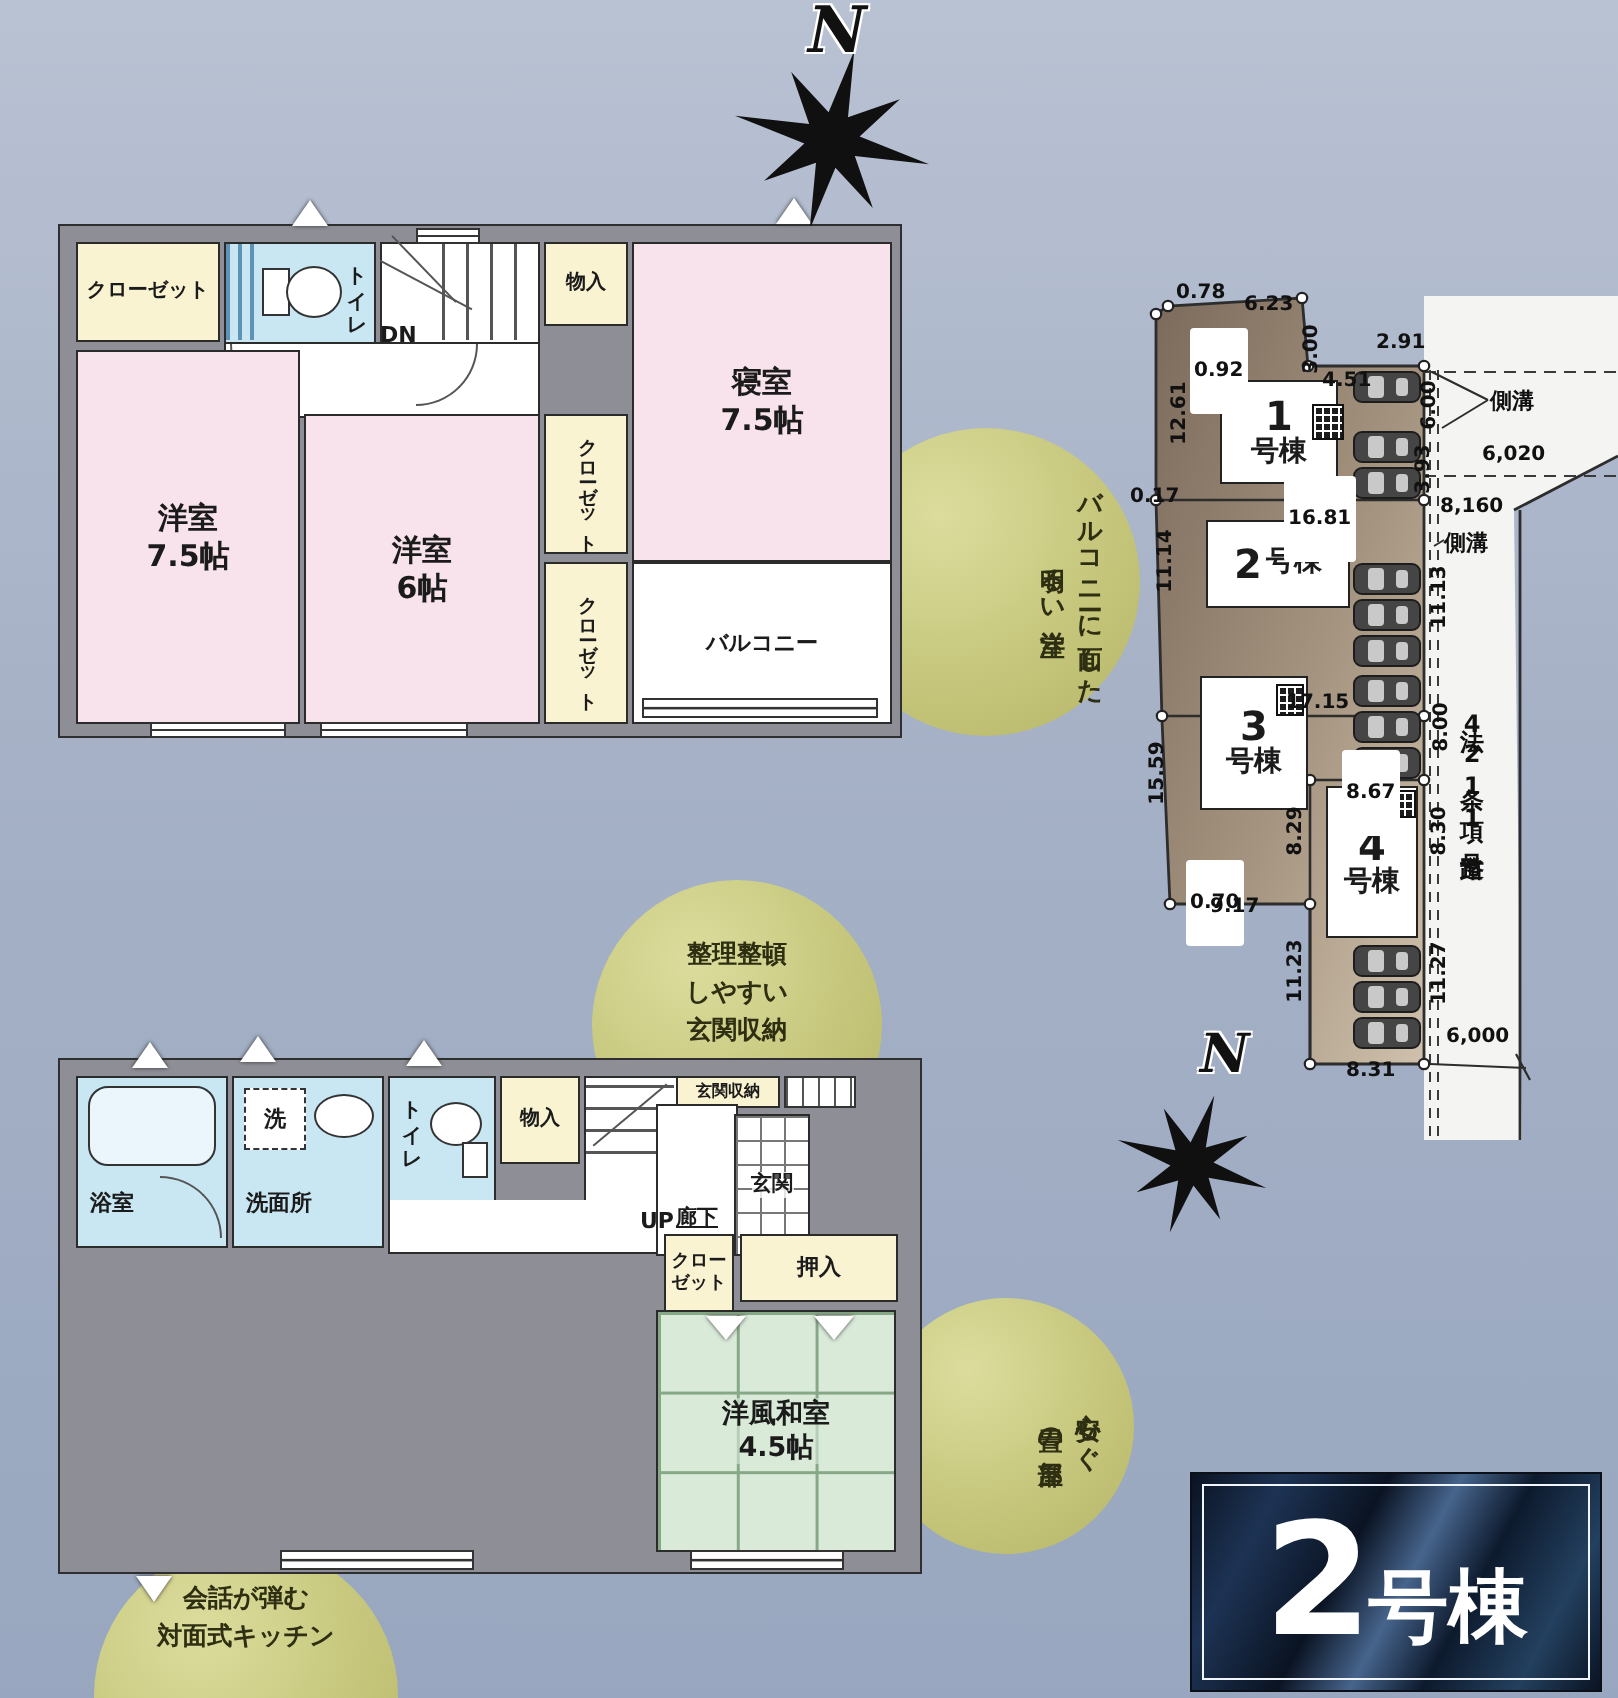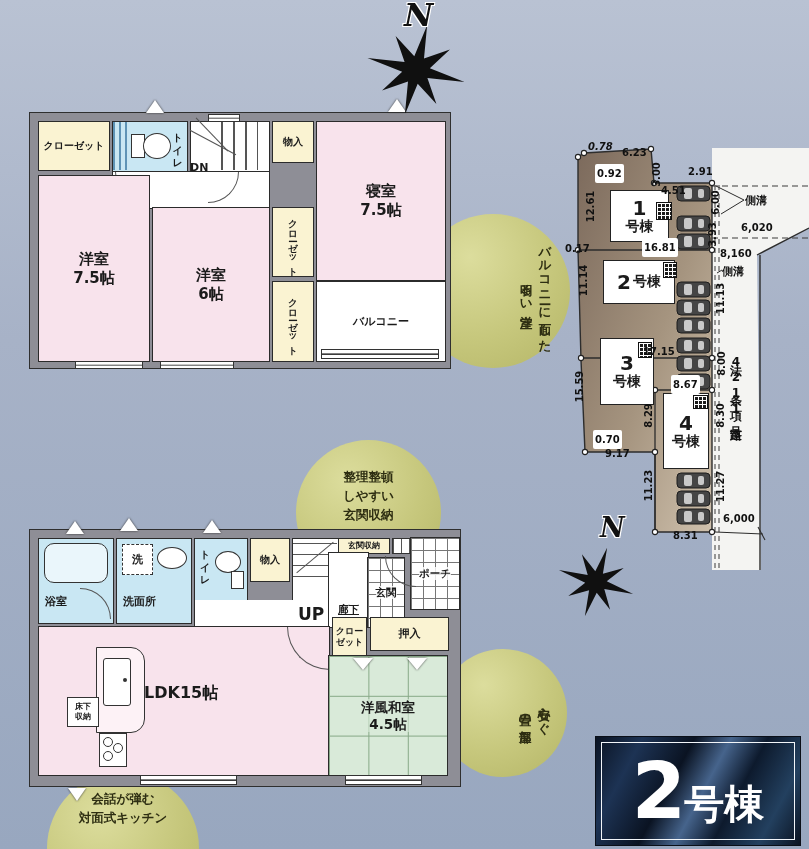--- a/index.html
+++ b/index.html
@@ -34,21 +34,21 @@
           border-top:13px solid #fff;filter:drop-shadow(0 0 1px #333);z-index:4;}
   .tri-in{position:absolute;width:0;height:0;border-left:10px solid transparent;border-right:10px solid transparent;
           border-top:12px solid #fff;filter:drop-shadow(0 0 1px #444);}
   
   .callout{position:absolute;border-radius:50%;z-index:1;display:flex;align-items:center;justify-content:center;
            background:radial-gradient(circle at 35% 28%,#dcdd9d 0%,#c6c77c 55%,#b4b566 100%);
            color:#2e2e12;text-align:center;line-height:1.5;}
   
   .site-label{position:absolute;font-size:10px;white-space:nowrap;color:#111;z-index:5;}
   .rot{transform:rotate(-90deg);transform-origin:center center;width:34px;text-align:center;}
-  .chip{background:#fff;padding:4px 2px;border-radius:2px;text-align:center;}
+  .chip{background:#fff;padding:16px 2px;border-radius:2px;text-align:center;}
   .bnum{font-size:20px;line-height:1.05;}
   .bsuf{font-size:14px;line-height:1.1;}
   .bldg{position:absolute;background:#fff;border:1.3px solid #222;display:flex;flex-direction:column;
         align-items:center;justify-content:center;z-index:4;}
   .gridicon{position:absolute;background-color:#1c1c1c;
         background-image:linear-gradient(#fff 1px,transparent 1px),linear-gradient(90deg,#fff 1px,transparent 1px);
         background-size:4px 4px;border:1px solid #111;z-index:5;}
   
   .badge{position:absolute;left:596px;top:737px;width:204px;height:108px;
          background:linear-gradient(118deg,#0a1322 0%,#1d3354 18%,#0a1322 38%,#46648c 52%,#0d1a2d 66%,#23405f 84%,#0a1322 100%);
@@ -171,60 +171,38 @@
       <div class="abs" style="left:36px;top:32px;width:11px;height:16px;background:#fff;border:1.2px solid #333;"></div>
     </div>
     <div class="room cream" style="left:220px;top:8px;width:38px;height:42px;">
       <span style="font-size:10px;">物入</span>
     </div>
     <div class="room white" style="left:262px;top:8px;width:46px;height:62px;">
       <div class="abs" style="left:0;top:0;width:44px;height:38px;background:repeating-linear-gradient(0deg,#555 0 1.5px,transparent 1.5px 11px);"></div>
       <div class="abs" style="left:-2px;top:18px;width:48px;height:0;border-top:1.5px solid #555;transform:rotate(-40deg);"></div>
     </div>
     <div class="room white" style="left:164px;top:70px;width:144px;height:26px;border-top:none;"></div>
-    <div class="abs" style="left:268px;top:74px;font-size:17px;z-index:2;">UP</div>
+    <div class="abs" style="left:290px;top:74px;font-size:11px;z-index:2;">UP</div>
     <div class="room cream" style="left:308px;top:8px;width:50px;height:14px;">
       <span style="font-size:8px;letter-spacing:0;">玄関収納</span>
     </div>
     <div class="abs" style="left:362px;top:8px;width:34px;height:14px;background:#fff;border:1px solid #333;
                 background-image:repeating-linear-gradient(90deg,#555 0 1px,transparent 1px 8px);"></div>
     <div class="room white" style="left:298px;top:22px;width:39px;height:74px;">
       <span style="font-size:10.5px;margin-top:40px;text-decoration:underline;">廊下</span>
     </div>
     <div class="room tiles" style="left:337px;top:27px;width:36px;height:69px;">
       <span style="font-size:10.5px;background:rgba(255,255,255,.8);">玄関</span>
     </div>
-    <div class="room tiles" style="left:380px;top:7px;width:48px;height:71px;">
-      <span style="font-size:10.5px;background:rgba(255,255,255,.8);">ポーチ</span>
-      <div class="arc arc-bl" style="left:-26px;top:18px;width:30px;height:30px;"></div>
-    </div>
     <div class="room cream pre" style="left:302px;top:87px;width:33px;height:38px;">
       <span class="pre" style="font-size:9px;line-height:1.2;">クロー
 ゼット</span>
     </div>
     <div class="room cream" style="left:340px;top:87px;width:77px;height:32px;">
       <span style="font-size:11px;">押入</span>
-    </div>
-    <div class="room pink" style="left:8px;top:96px;width:290px;height:148px;">
-      <div class="abs" style="left:105px;top:56px;font-size:16px;">LDK15帖</div>
-
-      <div class="abs" style="left:57px;top:20px;width:47px;height:84px;background:#fdf2f6;border:1.5px solid #333;border-radius:0 14px 14px 0;">
-        <div class="abs" style="left:6px;top:10px;width:26px;height:46px;background:#fff;border:1.3px solid #333;border-radius:3px;"></div>
-        <div class="abs" style="left:26px;top:30px;width:4px;height:4px;background:#333;border-radius:50%;"></div>
-      </div>
-      <div class="abs" style="left:60px;top:106px;width:26px;height:32px;background:#fff;border:1.3px solid #333;">
-        <div class="abs" style="left:3px;top:3px;width:8px;height:8px;border:1.2px solid #333;border-radius:50%;"></div>
-        <div class="abs" style="left:13px;top:9px;width:8px;height:8px;border:1.2px solid #333;border-radius:50%;"></div>
-        <div class="abs" style="left:3px;top:17px;width:8px;height:8px;border:1.2px solid #333;border-radius:50%;"></div>
-      </div>
-      <div class="abs pre" style="left:28px;top:70px;width:30px;height:28px;background:#fff;border:1.3px solid #333;display:flex;align-items:center;justify-content:center;">
-        <span class="pre" style="font-size:8px;line-height:1.2;">床下
-収納</span>
-      </div>
-      <div class="arc arc-bl" style="left:248px;top:0px;width:42px;height:42px;"></div>
     </div>
     <div class="room tatami" style="left:298px;top:125px;width:118px;height:119px;">
       <span class="pre" style="font-size:13.5px;background:rgba(217,234,217,.6);">洋風和室
 4.5帖</span>
       <div class="tri-in" style="left:24px;top:2px;"></div>
       <div class="tri-in" style="left:78px;top:2px;"></div>
     </div>
 
     <div class="win" style="left:110px;top:245px;width:95px;height:8px;"></div>
     <div class="win" style="left:315px;top:245px;width:75px;height:8px;"></div>
@@ -304,21 +282,21 @@
       <div class="bnum">3</div>
       <div class="bsuf">号棟</div>
     </div>
     <div class="gridicon" style="left:73px;top:202px;width:12px;height:14px;"></div>
     <div class="bldg" style="left:98px;top:253px;width:44px;height:74px;">
       <div class="bnum">4</div>
       <div class="bsuf">号棟</div>
     </div>
     <div class="gridicon" style="left:128px;top:255px;width:13px;height:12px;"></div>
 
-    <div class="site-label" style="left:23px;top:1px;font-style:italic;">0.78</div>
+    <div class="site-label" style="left:23px;top:1px;">0.78</div>
     <div class="site-label" style="left:57px;top:7px;">6.23</div>
     <div class="site-label chip" style="left:30px;top:24px;">0.92</div>
     <div class="site-label rot" style="left:74px;top:29px;">3.00</div>
     <div class="site-label" style="left:123px;top:26px;">2.91</div>
     <div class="site-label" style="left:96px;top:45px;">4.51</div>
     <div class="site-label rot" style="left:8px;top:61px;">12.61</div>
     <div class="site-label rot" style="left:133px;top:57px;">6.00</div>
     <div class="site-label" style="left:180px;top:53px;font-size:11px;">側溝</div>
     <div class="site-label" style="left:176px;top:82px;">6,020</div>
     <div class="site-label rot" style="left:130px;top:89px;">3.93</div>

